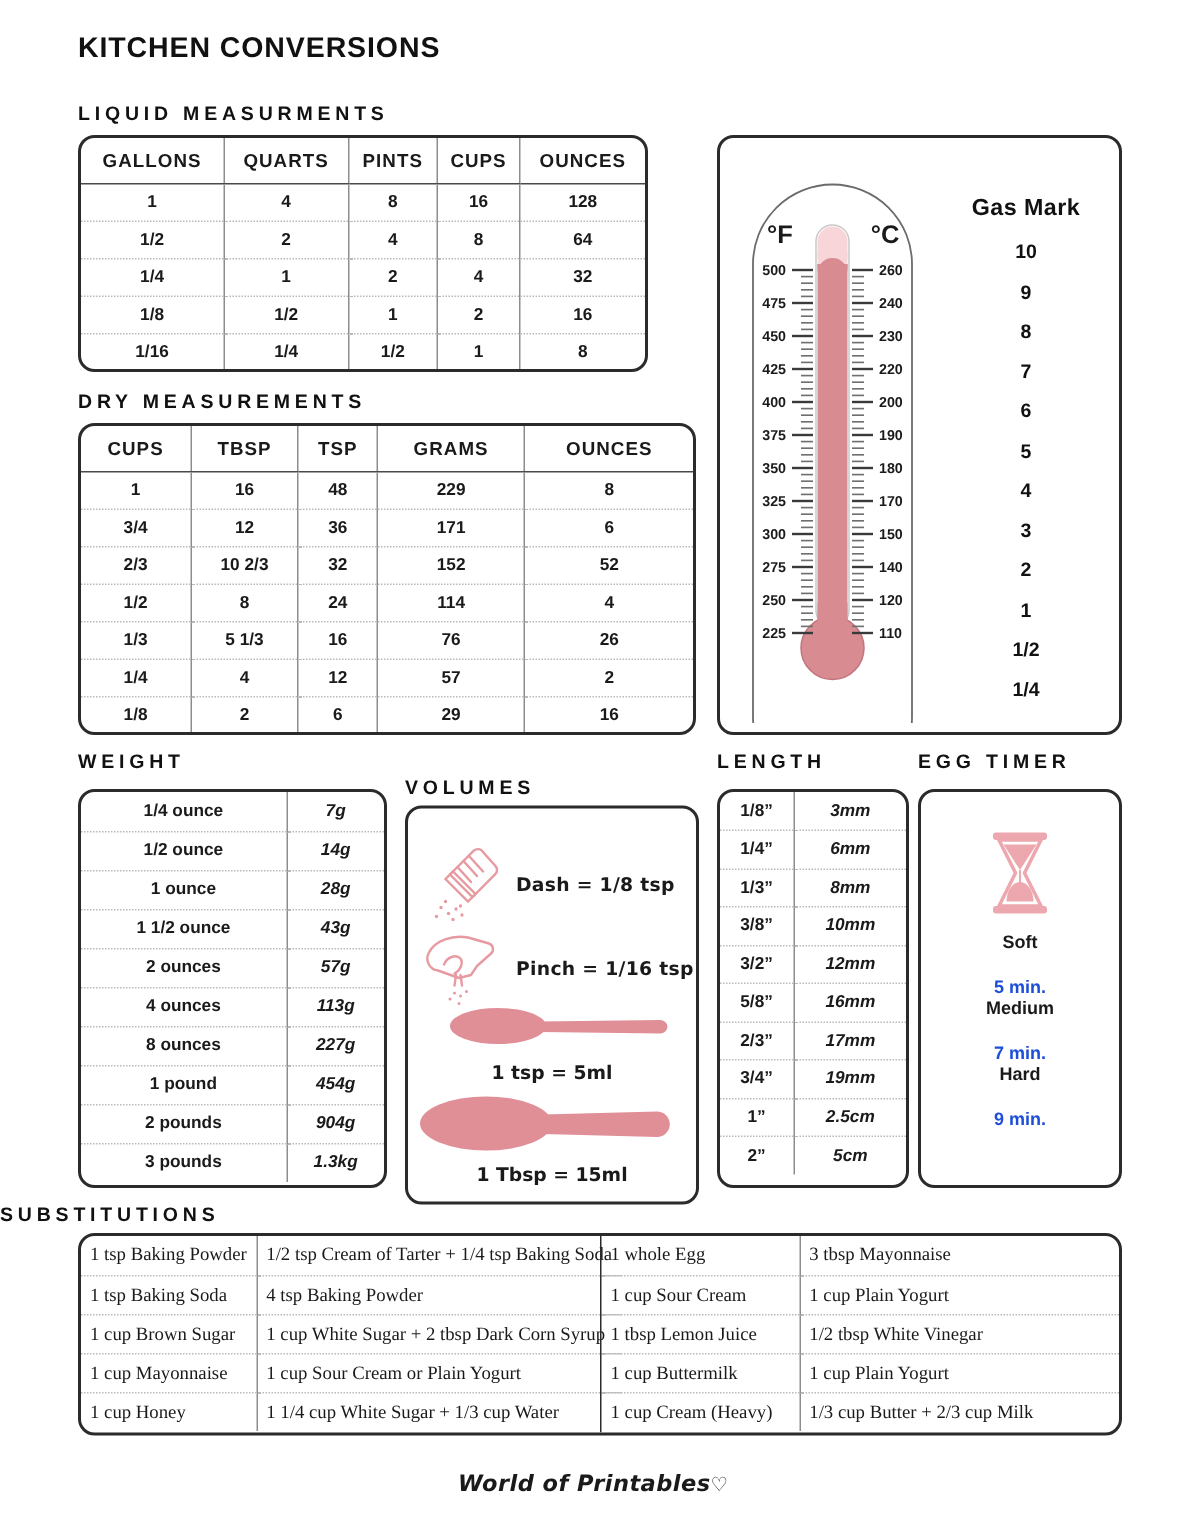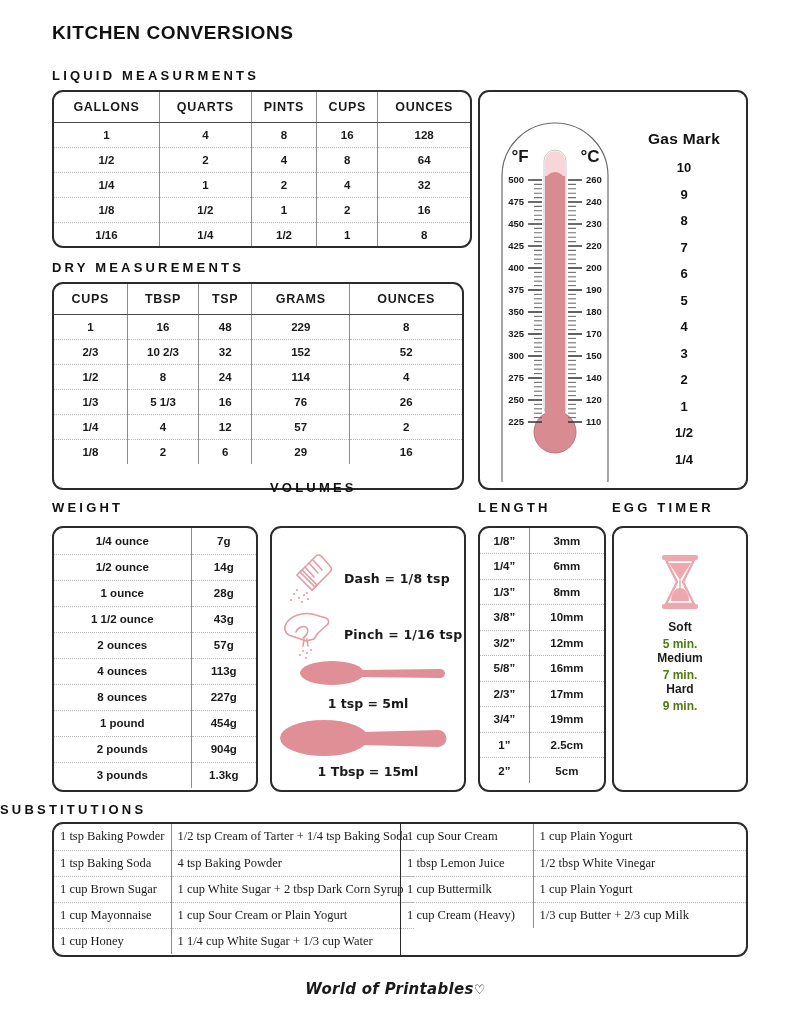--- a/index.html
+++ b/index.html
@@ -57,65 +57,65 @@
     font-size: 12.5px;
     letter-spacing: 0.7px;
     height: 30px;
     border-bottom: 1.5px solid #4a4a4a;
   }
   table.grid thead th + th,
   table.grid tbody td + td { border-left: 1px solid #8d8d8d; margin-top: 40px; }
   table.grid tbody tr + tr td { border-top: 1px dotted #b9b9b9; }
 
   
-  #liquid-panel { position: absolute; left: 52px; top: 90px; width: 420px; height: 158px; }
+  #liquid-panel { position: absolute; left: 52px; top: 90px; width: 380px; height: 158px; }
   #dry-panel    { position: absolute; left: 52px; top: 282px; width: 412px; height: 208px; }
 
   
   #oven-panel {
     position: absolute; left: 478px; top: 90px; width: 270px; height: 400px;
   }
   .thermo-wrap { position: absolute; left: 10px; top: 10px; width: 130px; height: 380px; }
   .gas-col {
     position: absolute; left: 148px; top: 38px; width: 112px;
     text-align: center;
   }
   .gas-head { font-size: 15.5px; font-weight: bold; letter-spacing: 0.3px; color: #111; }
   .gas-val { font-size: 13px; font-weight: bold; color: #111; }
 
   
   #weight-panel { position: absolute; left: 52px; top: 526px; width: 206px; height: 266px; }
   table.two { width: 100%; border-collapse: collapse; font-size: 11.5px; font-weight: bold; }
   table.two td { height: 26px; text-align: center; color: #1a1a1a; }
-  table.two td + td { border-left: 1px solid #8d8d8d; }
+  table.two td + td { border-left: 1px solid #8d8d8d; font-style: italic; }
   table.two tr + tr td { border-top: 1px dotted #b9b9b9; }
 
   
-  #volumes-panel { position: absolute; left: 270px; top: 526px; width: 196px; height: 266px; }
+  #volumes-panel { position: absolute; left: 270px; top: 537px; width: 196px; height: 266px; }
   .vol-row { position: absolute; display: flex; align-items: center; }
   .vol-text {
     font-family: "DejaVu Sans", sans-serif;
     font-size: 12.5px; font-weight: bold; color: #1a1a1a;
     letter-spacing: 0.2px;
   }
   .vol-center {
     position: absolute; width: 100%; text-align: center;
     font-family: "DejaVu Sans", sans-serif;
     font-size: 12.5px; font-weight: bold; color: #1a1a1a;
   }
 
   
   #length-panel { position: absolute; left: 478px; top: 526px; width: 128px; height: 266px; }
   #length-panel table.two td { height: 25.5px; font-size: 11.5px; }
 
   
   #egg-panel { position: absolute; left: 612px; top: 526px; width: 136px; height: 266px; }
   .egg-inner { padding-top: 26px; text-align: center; }
   .egg-label { font-size: 12px; font-weight: bold; color: #1a1a1a; }
-  .egg-time  { font-size: 12px; font-weight: bold; margin-top: 3px; color: #4d7c0f; }
+  .egg-time  { font-size: 12px; font-weight: bold; margin-top: 16px; color: #1d4ed8; }
 
   
   #subs-title { position: absolute; left: 0; top: 802px; width: 791px; }
   #subs-panel { position: absolute; left: 52px; top: 822px; width: 696px; height: 135px; }
   .subs-split { display: flex; height: 100%; }
   .subs-half { width: 50%; }
   .subs-half + .subs-half { border-left: 1.5px solid #2b2b2b; }
   table.subs { width: 100%; border-collapse: collapse; }
   table.subs td {
     height: 26px;
@@ -210,20 +210,27 @@
           <th>OUNCES</th>
         </tr>
       </thead>
     <tbody id="dry-body">
         <tr>
           <td>1</td>
           <td>16</td>
           <td>48</td>
           <td>229</td>
           <td>8</td>
+        </tr>
+        <tr>
+          <td>3/4</td>
+          <td>12</td>
+          <td>36</td>
+          <td>171</td>
+          <td>6</td>
         </tr>
         <tr>
           <td>2/3</td>
           <td>10 2/3</td>
           <td>32</td>
           <td>152</td>
           <td>52</td>
         </tr>
         <tr>
           <td>1/2</td>
@@ -480,21 +487,21 @@
           <td>904g</td>
         </tr>
         <tr>
           <td>3 pounds</td>
           <td>1.3kg</td>
         </tr>
       </tbody>
     </table>
 </div>
 
-<div style="position:absolute;left:270px;top:480px;width:196px;" class="sec-title">VOLUMES</div>
+<div style="position:absolute;left:270px;top:517px;width:196px;" class="sec-title">VOLUMES</div>
 <div class="panel" id="volumes-panel">
 
   <div class="vol-row" style="left:8px; top:22px;">
     <svg width="56" height="56" viewBox="0 0 56 56">
       <g stroke="#e79aa1" stroke-width="1.6" fill="none" stroke-linecap="round">
         <path d="M20 22 L36 6 A4 4 0 0 1 42 7 L50 16 A4 4 0 0 1 50 22 L35 37 Z"></path>
         <path d="M17 25 L22 20 L37 35 L32 40 Z"></path>
         <path d="M29 13 L38 23 M33 10 L42 20 M25 17 L34 27"></path>
       </g>
       <g fill="#e79aa1">
@@ -638,20 +645,24 @@
               <td class="k">1 cup Honey</td>
               <td>1 1/4 cup White Sugar + 1/3 cup Water</td>
             </tr>
           </tbody>
         </table>
     </div>
     <div class="subs-half">
       <table class="subs">
           <tbody id="subs-right">
             <tr>
+              <td class="k">1 whole Egg</td>
+              <td>3 tbsp  Mayonnaise</td>
+            </tr>
+            <tr>
               <td class="k">1 cup Sour Cream</td>
               <td>1 cup Plain Yogurt</td>
             </tr>
             <tr>
               <td class="k">1 tbsp Lemon Juice</td>
               <td>1/2 tbsp White Vinegar</td>
             </tr>
             <tr>
               <td class="k">1 cup Buttermilk</td>
               <td>1 cup Plain Yogurt</td>

